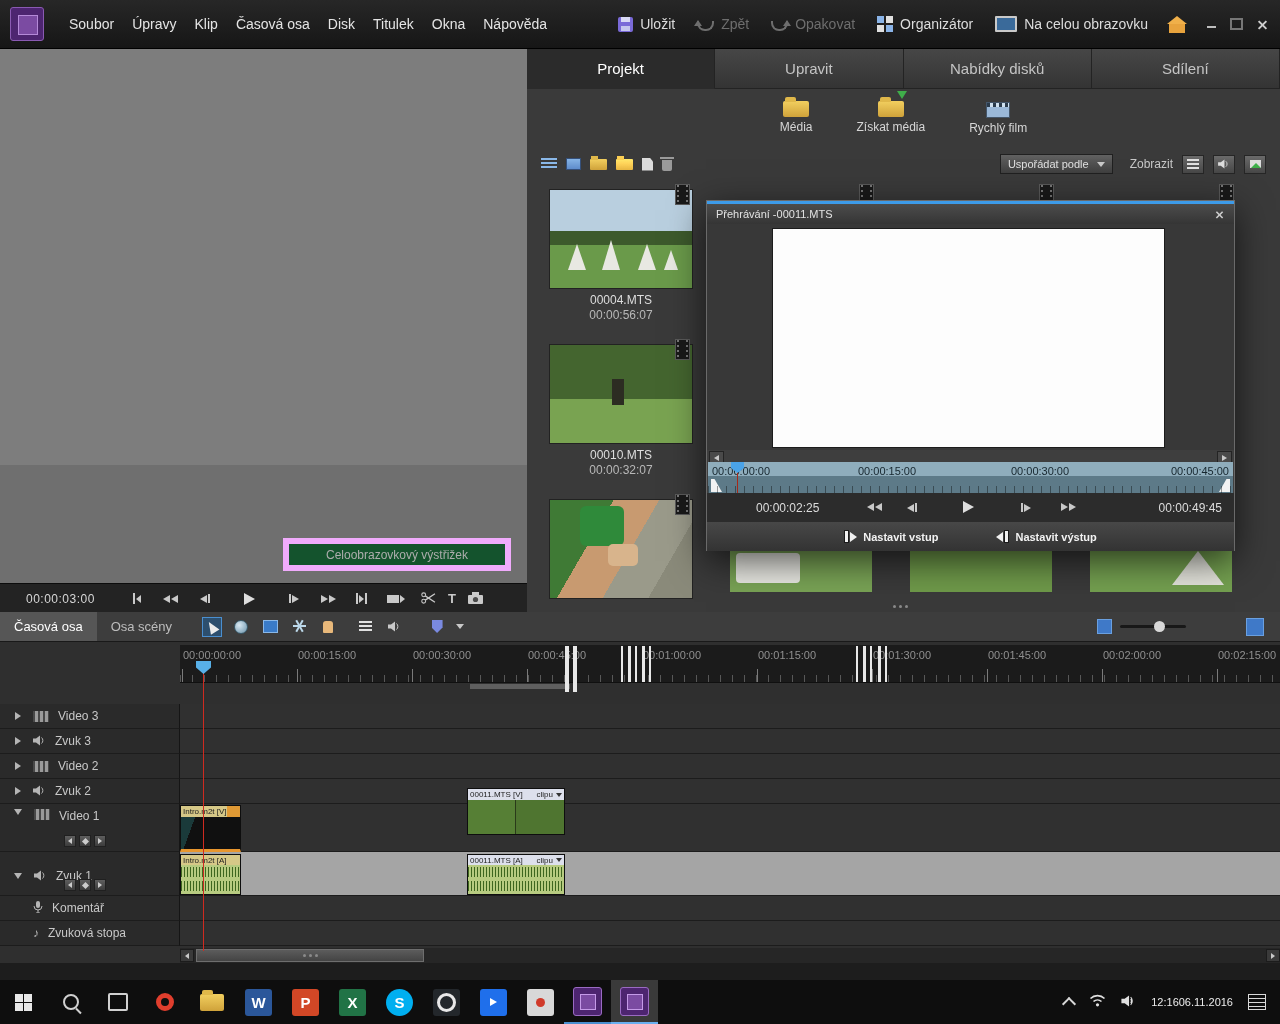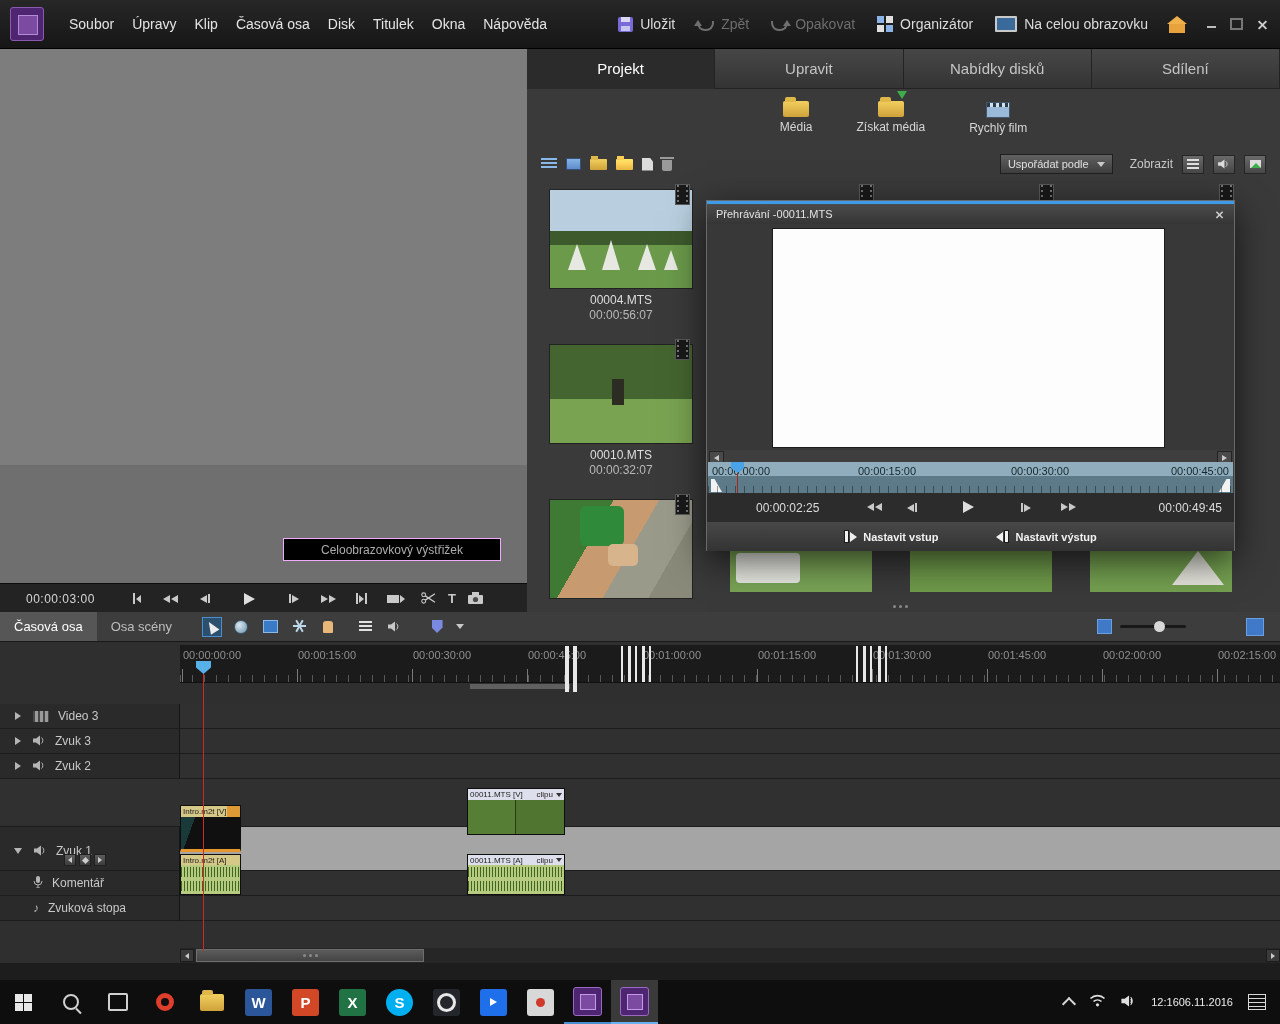--- a/index.html
+++ b/index.html
@@ -27,21 +27,21 @@
   .ic-home::before{content:"";position:absolute;left:-2px;top:-8px;border-left:10px solid transparent;border-right:10px solid transparent;border-bottom:8px solid #f0b04a;}
   .winbtns{display:flex;align-items:center;gap:14px;margin:0 12px 0 16px;}
   .win-min{width:9px;height:2px;background:#bdbdbd;margin-top:6px;}
   .win-max{width:9px;height:8px;border:2px solid #777;}
   .xmark{position:relative;width:11px;height:11px;}
   .xmark::before,.xmark::after{content:"";position:absolute;left:0;top:5px;width:11px;height:2px;background:#cfcfcf;}
   .xmark::before{transform:rotate(45deg);} .xmark::after{transform:rotate(-45deg);}
   
   #monitor-top{position:absolute;left:0;top:48px;width:527px;height:417px;background:#7d7d7d;border-right:1px solid #141414;}
   #monitor-bottom{position:absolute;left:0;top:465px;width:527px;height:118px;background:#6f6f6f;border-right:1px solid #141414;}
-  #monitor-overlay-btn{position:absolute;left:283px;top:538px;width:216px;height:21px;background:#000000;border:1px solid #f0abfc;color:#adadad;font-size:12px;display:flex;align-items:center;justify-content:center;}
+  #monitor-overlay-btn{position:absolute;left:283px;top:538px;width:216px;height:21px;background:#14532d;border:6px solid #f0abfc;color:#adadad;font-size:12px;display:flex;align-items:center;justify-content:center;}
   #monitor-controls{position:absolute;left:0;top:583px;width:527px;height:29px;background:#232323;border-top:1px solid #0c0c0c;border-right:1px solid #141414;display:flex;align-items:center;color:#d6d6d6;}
   #monitor-timecode{margin-left:26px;font-size:12px;letter-spacing:.5px;}
   .t-ic{display:flex;align-items:center;gap:1px;}
   .tr{width:0;height:0;border-top:4px solid transparent;border-bottom:4px solid transparent;border-left:7px solid #c9c9c9;}
   .tl{width:0;height:0;border-top:4px solid transparent;border-bottom:4px solid transparent;border-right:7px solid #c9c9c9;}
   .vb{width:2px;height:9px;background:#c9c9c9;}
   .big .tr{border-top-width:6px;border-bottom-width:6px;border-left-width:11px;border-left-color:#dedede;}
   .ticon-text{font-size:13px;font-weight:bold;color:#c9c9c9;}
   
   #ppanel{position:absolute;left:527px;top:48px;width:753px;height:564px;background:#3a3a3a;}
@@ -525,29 +525,53 @@
                 <path d="M0 3.5h3L7 .5v10L3 7.5H0z" fill="#b5b5b5"></path>
                 <path d="M8.5 2.5a4 4 0 0 1 0 6" stroke="#b5b5b5" fill="none"></path>
               </svg></span>
           <span class="tname">Zvuk 3</span>
         </div>
         <div class="tbody"></div>
       </div>
       <div class="trow" style="height:25px">
         <div class="thead">
           <span class="arr-r"></span>
+          <span class="ic-vid"></span>
+          <span class="tname">Video 2</span>
+        </div>
+        <div class="tbody"></div>
+      </div>
+      <div class="trow" style="height:25px">
+        <div class="thead">
+          <span class="arr-r"></span>
           <span style="margin-left:12px"><svg width="13" height="11" viewBox="0 0 13 11">
                 <path d="M0 3.5h3L7 .5v10L3 7.5H0z" fill="#b5b5b5"></path>
                 <path d="M8.5 2.5a4 4 0 0 1 0 6" stroke="#b5b5b5" fill="none"></path>
               </svg></span>
           <span class="tname">Zvuk 2</span>
         </div>
         <div class="tbody"></div>
       </div>
       <div class="trow" style="height:48px">
+        <div class="thead" style="align-items:flex-start;padding-top:5px">
+          <span class="arr-d"></span>
+          <span class="ic-vid"></span>
+          <span class="tname">Video 1</span>
+          <span class="knav">
+            <span class="kbtn">
+                <span class="ktl"></span>
+              </span>
+            <span class="kbtn">
+                <span class="kdi"></span>
+              </span>
+            <span class="kbtn">
+                <span class="ktr"></span>
+              </span>
+          </span>
+        </div>
         <div class="tbody"></div>
       </div>
       <div class="trow audio-open" style="height:44px">
         <div class="thead" style="align-items:center;padding-top:5px">
           <span class="arr-d"></span>
           <span style="margin-left:12px"><svg width="13" height="11" viewBox="0 0 13 11">
                 <path d="M0 3.5h3L7 .5v10L3 7.5H0z" fill="#b5b5b5"></path>
                 <path d="M8.5 2.5a4 4 0 0 1 0 6" stroke="#b5b5b5" fill="none"></path>
               </svg></span>
           <span class="tname">Zvuk 1</span>

